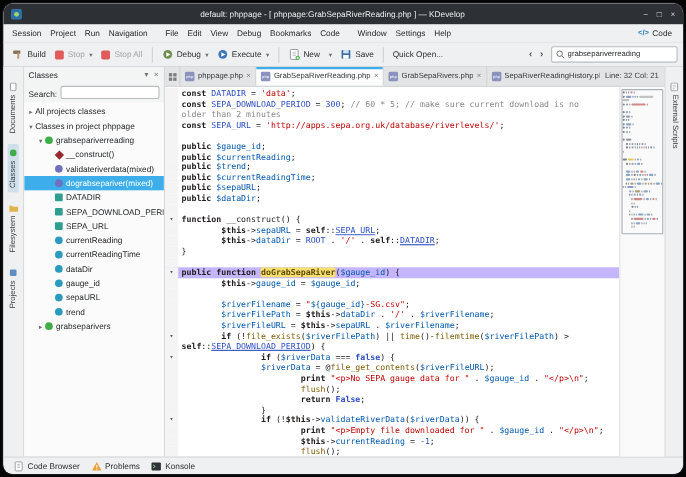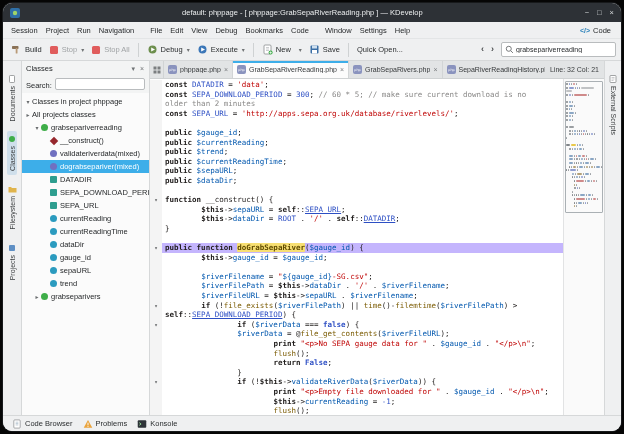--- a/index.html
+++ b/index.html
@@ -249,26 +249,26 @@
         <span class="ph-spacer"></span>
         <span class="phbtn">▾</span>
         <span class="phbtn">×</span>
       </div>
       <div class="search-row">
         <label>Search:</label>
         <input value="" style="">
       </div>
       <div class="tree" id="tree">
             <div class="tree-item" style="padding-left: 2px;">
+              <span class="arrow">▸</span>
+              <span class="tlabel">All projects classes</span>
+            </div>
+            <div class="tree-item" style="padding-left: 2px;">
               <span class="arrow">▾</span>
               <span class="tlabel">Classes in project phppage</span>
-            </div>
-            <div class="tree-item" style="padding-left: 2px;">
-              <span class="arrow">▸</span>
-              <span class="tlabel">All projects classes</span>
             </div>
             <div class="tree-item" style="padding-left: 11px;">
               <span class="arrow">▾</span>
               <span class="ticon class"></span>
               <span class="tlabel">grabsepariverreading</span>
             </div>
             <div class="tree-item" style="padding-left: 20px;">
               <span class="arrow"></span>
               <span class="ticon construct"></span>
               <span class="tlabel">__construct()</span>

